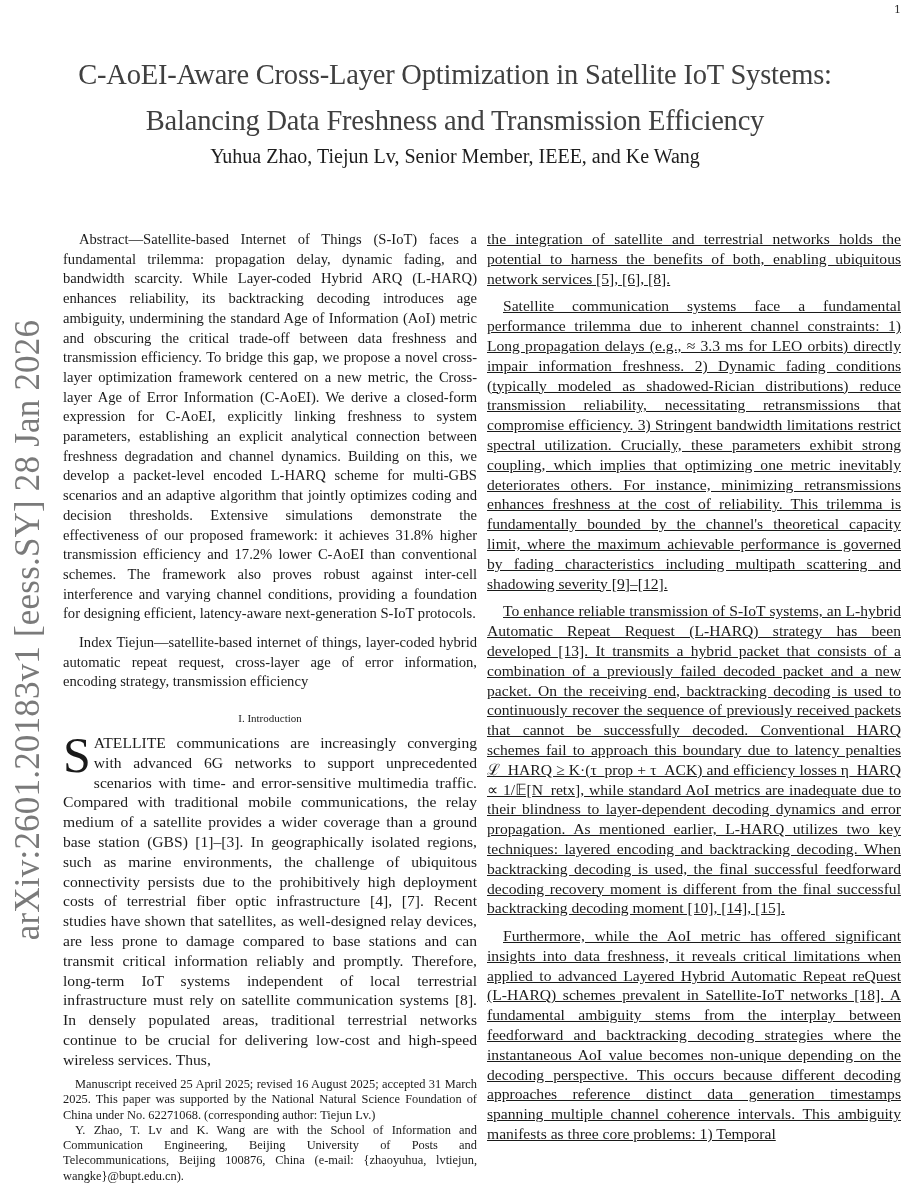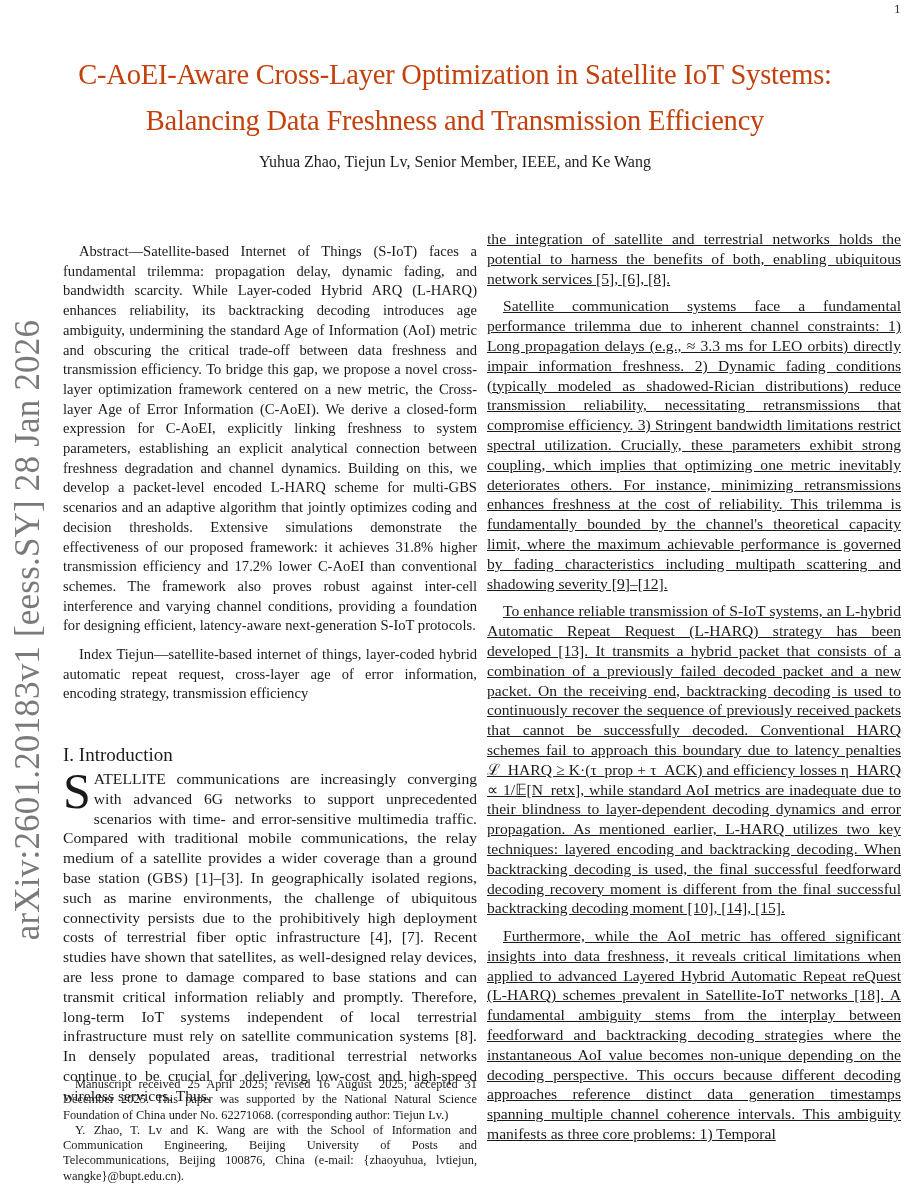--- a/index.html
+++ b/index.html
@@ -20,43 +20,43 @@
   .arxiv-stamp span {
     display: block; white-space: nowrap;
     transform: rotate(-90deg);
     font-family: "Liberation Serif", serif;
     font-size: 35px; color: #7a7a7a; letter-spacing: 0.2px;
   }
   .title {
     position: absolute; left: 60px; width: 790px; top: 52px;
     text-align: center;
     font-family: "Liberation Serif", serif;
-    font-size: 28.5px; line-height: 46px; color: #c2410c;
+    font-size: 28.5px; line-height: 46px; color: #404040;
     letter-spacing: -0.2px;
   }
   .authors {
     position: absolute; left: 60px; width: 790px; top: 145px;
     text-align: center;
     font-family: "Liberation Serif", serif;
-    font-size: 16px; color: #1d1d1d; margin-top: 8px;
+    font-size: 20px; color: #1d1d1d;
   }
   .col {
     position: absolute; width: 414px;
     font-family: "Liberation Serif", serif;
     font-size: 15.6px; line-height: 19.8px;
     text-align: justify; hyphens: auto;
   }
-  .col-left { left: 63px; top: 242px; }
+  .col-left { left: 63px; top: 230px; }
   .col-right { left: 487px; top: 229px; text-decoration: underline; }
   .col p { margin: 0; text-indent: 16px; }
   .abstract, .index-terms { font-size: 14.6px; line-height: 19.7px; }
   .index-terms { margin-top: 9px !important; }
   .section-heading {
-    text-indent: 0; margin: 41px 0 4px 0;
-    font-size: 19px;
+    text-align: center; text-indent: 0; margin: 17px 0 4px 0;
+    font-size: 11px;
   }
   .intro p { text-indent: 0; }
   .dropcap {
     float: left; font-size: 50px; line-height: 40px;
     margin: 2px 3px -2px 0; padding: 0;
   }
   .footnotes {
     position: absolute; left: 63px; top: 1077px; width: 414px;
     font-family: "Liberation Serif", serif;
     font-size: 12.4px; line-height: 15.3px; text-align: justify;
@@ -90,15 +90,15 @@
 </div>
 
 <div class="col col-right">
   <p style="text-indent:0">the integration of satellite and terrestrial networks holds the potential to harness the benefits of both, enabling ubiquitous network services [5], [6], [8].</p>
   <p>Satellite communication systems face a fundamental performance trilemma due to inherent channel constraints: 1) Long propagation delays (e.g., ≈ 3.3 ms for LEO orbits) directly impair information freshness. 2) Dynamic fading conditions (typically modeled as shadowed-Rician distributions) reduce transmission reliability, necessitating retransmissions that compromise efficiency. 3) Stringent bandwidth limitations restrict spectral utilization. Crucially, these parameters exhibit strong coupling, which implies that optimizing one metric inevitably deteriorates others. For instance, minimizing retransmissions enhances freshness at the cost of reliability. This trilemma is fundamentally bounded by the channel's theoretical capacity limit, where the maximum achievable performance is governed by fading characteristics including multipath scattering and shadowing severity [9]–[12].</p>
   <p>To enhance reliable transmission of S-IoT systems, an L-hybrid Automatic Repeat Request (L-HARQ) strategy has been developed [13]. It transmits a hybrid packet that consists of a combination of a previously failed decoded packet and a new packet. On the receiving end, backtracking decoding is used to continuously recover the sequence of previously received packets that cannot be successfully decoded. Conventional HARQ schemes fail to approach this boundary due to latency penalties ℒ_HARQ ≥ K·(τ_prop + τ_ACK) and efficiency losses η_HARQ ∝ 1/𝔼[N_retx], while standard AoI metrics are inadequate due to their blindness to layer-dependent decoding dynamics and error propagation. As mentioned earlier, L-HARQ utilizes two key techniques: layered encoding and backtracking decoding. When backtracking decoding is used, the final successful feedforward decoding recovery moment is different from the final successful backtracking decoding moment [10], [14], [15].</p>
   <p>Furthermore, while the AoI metric has offered significant insights into data freshness, it reveals critical limitations when applied to advanced Layered Hybrid Automatic Repeat reQuest (L-HARQ) schemes prevalent in Satellite-IoT networks [18]. A fundamental ambiguity stems from the interplay between feedforward and backtracking decoding strategies where the instantaneous AoI value becomes non-unique depending on the decoding perspective. This occurs because different decoding approaches reference distinct data generation timestamps spanning multiple channel coherence intervals. This ambiguity manifests as three core problems: 1) Temporal</p>
 </div>
 
 <div class="footnotes">
-  <p>Manuscript received 25 April 2025; revised 16 August 2025; accepted 31 December 2025. This paper was supported by the National Natural Science Foundation of China under No. 62271068. (corresponding author: Tiejun Lv.)</p>
+  <p>Manuscript received 25 April 2025; revised 16 August 2025; accepted 31 March 2025. This paper was supported by the National Natural Science Foundation of China under No. 62271068. (corresponding author: Tiejun Lv.)</p>
   <p>Y. Zhao, T. Lv and K. Wang are with the School of Information and Communication Engineering, Beijing University of Posts and Telecommunications, Beijing 100876, China (e-mail: {zhaoyuhua, lvtiejun, wangke}@bupt.edu.cn).</p>
 </div>
 
 </body></html>

